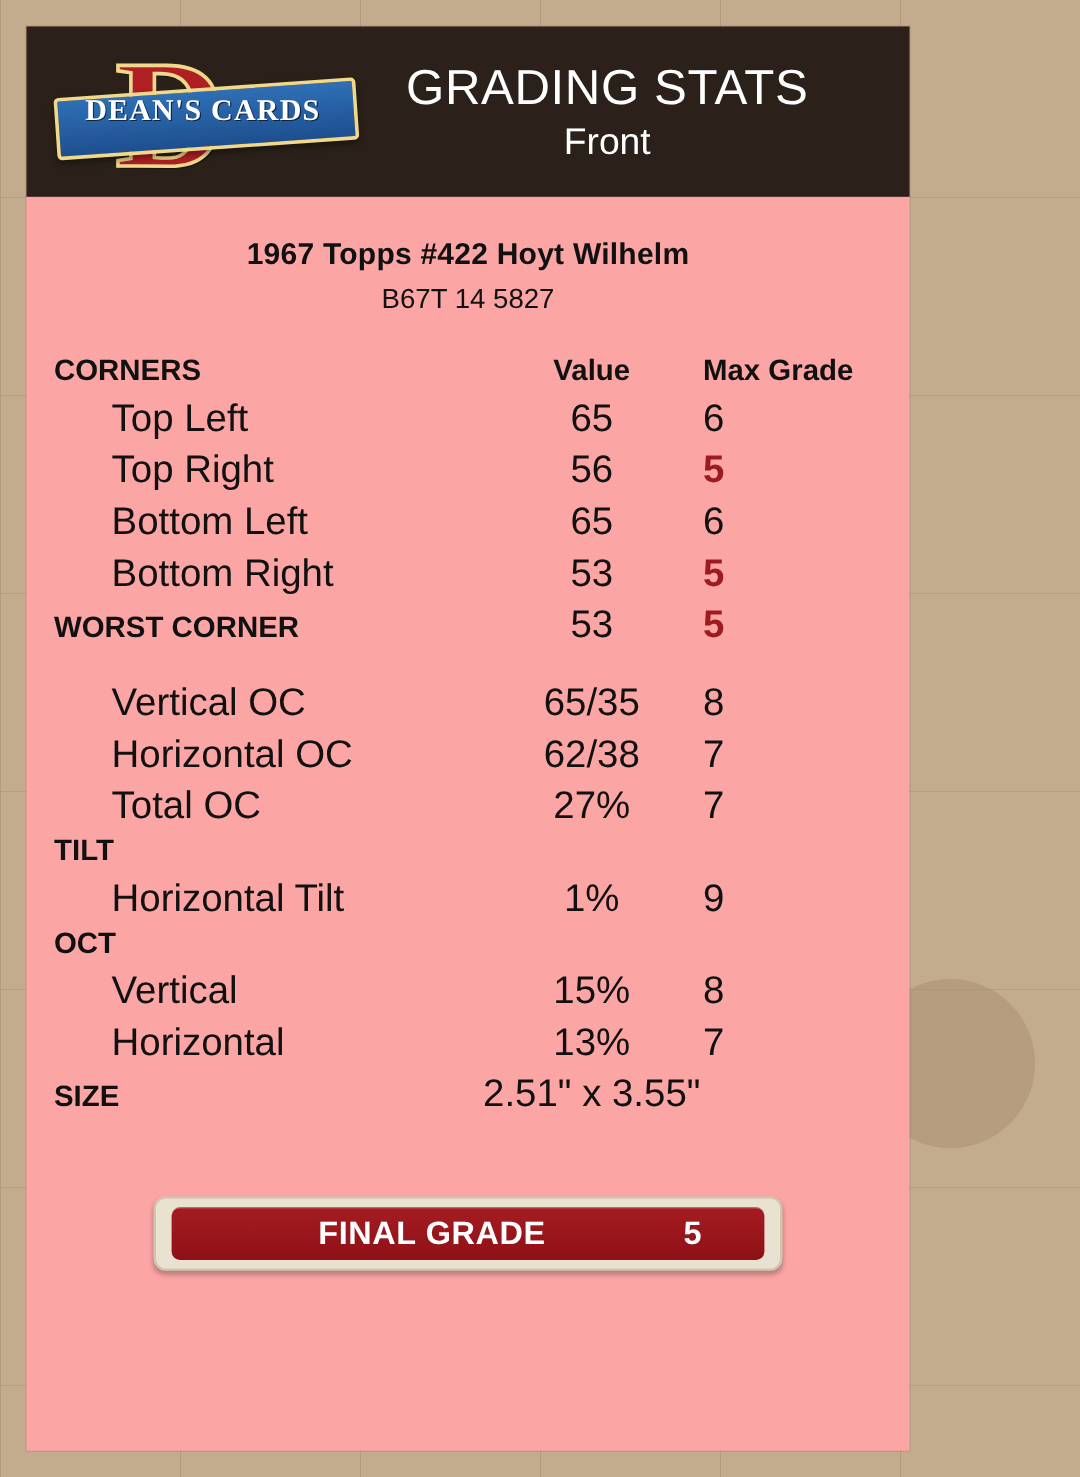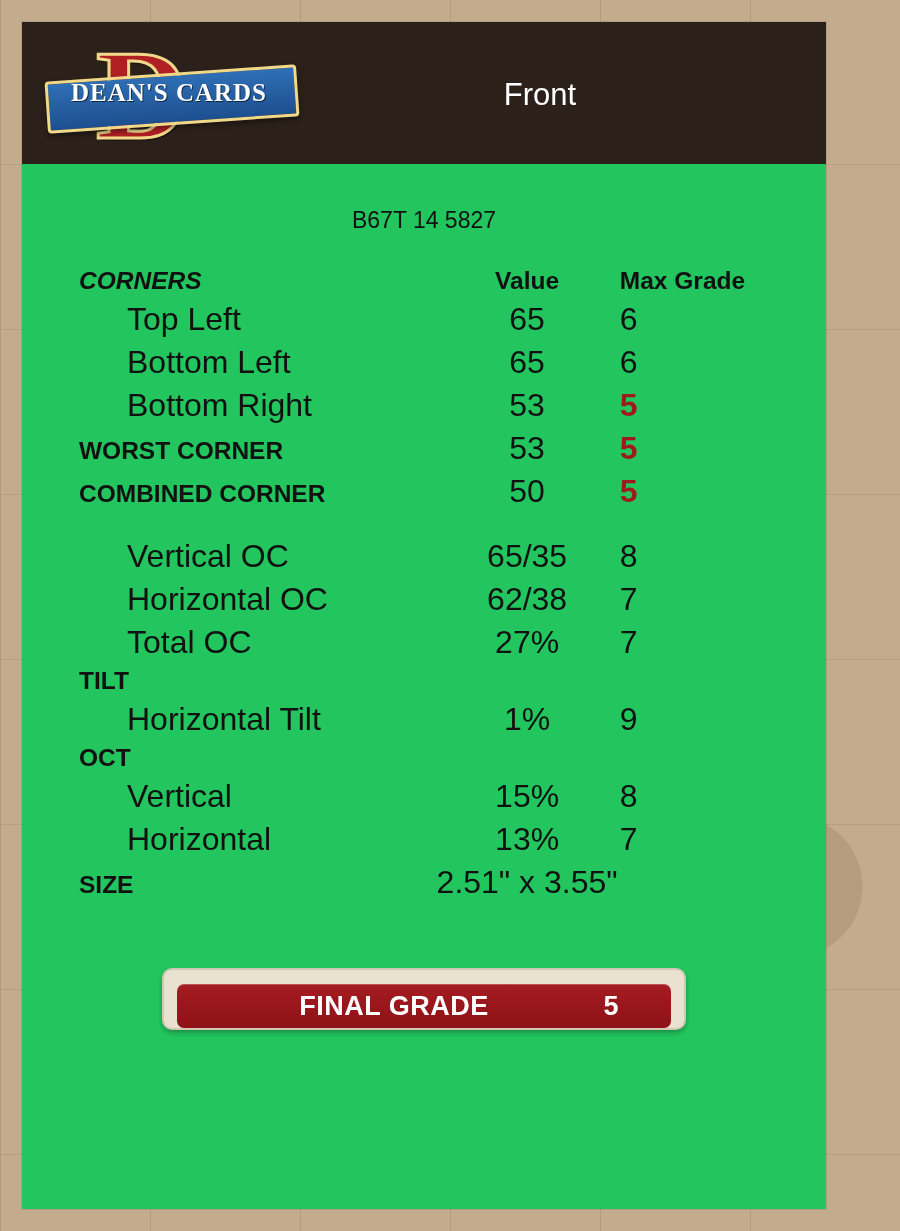--- a/index.html
+++ b/index.html
@@ -23,23 +23,23 @@
       linear-gradient(90deg, rgba(160,135,105,.45) 1px, transparent 1px),
       linear-gradient(0deg, rgba(160,135,105,.35) 1px, transparent 1px),
       radial-gradient(circle at 12% 18%, rgba(150,120,90,.35) 0 60px, transparent 61px),
       radial-gradient(circle at 88% 72%, rgba(150,120,90,.30) 0 70px, transparent 71px);
     background-size: 150px 100%, 100% 165px, 100% 100%, 100% 100%;
   }
   .sheet {
     position: absolute;
     left: 22px;
     top: 22px;
-    width: 804px;
+    width: 736px;
     height: 1187px;
-    background: #22c55e;
+    background: #fca5a5;
     box-shadow: 0 0 0 1px rgba(0,0,0,.08);
   }
   .header {
     height: 142px;
     background: #2b211a;
     display: flex;
     align-items: center;
     position: relative;
   }
   .logo {
@@ -129,34 +129,34 @@
     font-size: 32px;
     padding: 3px 0;
     vertical-align: baseline;
   }
   td.label { width: 330px; padding-left: 18px; }
   td.value { width: 200px; text-align: center; }
   td.grade { width: 160px; }
   tr.section td.label { font-weight: bold; font-size: 24.5px; padding-left: 0; }
   tr.sub td.label { padding-left: 48px; }
   tr.head td { font-weight: bold; font-size: 24.5px; }
-  tr.head td.label { padding-left: 0; font-style: italic; }
+  tr.head td.label { padding-left: 0; }
   tr.spacer td { height: 22px; padding: 0; }
   .red { color: #9d1b1f; font-weight: bold; }
   .size-val { text-align: center; font-size: 24px; }
   .final-wrap {
     margin: 42px auto 0 auto;
     width: 520px;
     height: 58px;
     background: #e9e2d0;
     border: 2px solid #cfc7b2;
     border-radius: 10px;
     box-shadow: 0 3px 4px rgba(0,0,0,.25);
     display: flex;
-    align-items: flex-end;
+    align-items: center;
     justify-content: center;
   }
   .final-bar {
     width: 494px;
     height: 44px;
     background: linear-gradient(#a51c22, #8d1116);
     border-radius: 7px;
     display: flex;
     align-items: center;
     color: #fff;
@@ -183,60 +183,62 @@
 
 <div class="sheet">
 
   <div class="header">
     <div class="logo">
       <div class="bigD">D</div>
       <div class="ribbon"></div>
       <div class="ribbon-text">DEAN'S CARDS</div>
     </div>
     <div class="header-titles">
+      <div class="main">GRADING STATS</div>
       <div class="sub">Front</div>
     </div>
   </div>
 
   <div class="body">
 
+    <div class="card-title">1967 Topps #422 Hoyt Wilhelm</div>
     <div class="card-serial">B67T 14 5827</div>
 
     <table class="stats">
       <tbody>
         <tr class="head">
           <td class="label">CORNERS</td>
           <td class="value">Value</td>
           <td class="grade">Max Grade</td>
         </tr>
 
         <tr class="sub">
           <td class="label">Top Left</td>
           <td class="value">65</td>
           <td class="grade">6</td>
         </tr>
         <tr class="sub">
+          <td class="label">Top Right</td>
+          <td class="value">56</td>
+          <td class="grade red">5</td>
+        </tr>
+        <tr class="sub">
           <td class="label">Bottom Left</td>
           <td class="value">65</td>
           <td class="grade">6</td>
         </tr>
         <tr class="sub">
           <td class="label">Bottom Right</td>
           <td class="value">53</td>
           <td class="grade red">5</td>
         </tr>
 
         <tr class="section">
           <td class="label">WORST CORNER</td>
           <td class="value">53</td>
-          <td class="grade red">5</td>
-        </tr>
-        <tr class="section">
-          <td class="label">COMBINED CORNER</td>
-          <td class="value">50</td>
           <td class="grade red">5</td>
         </tr>
 
         <tr class="spacer">
             <td colspan="3"></td>
           </tr>
 
         <tr class="sub">
           <td class="label">Vertical OC</td>
           <td class="value">65/35</td>

